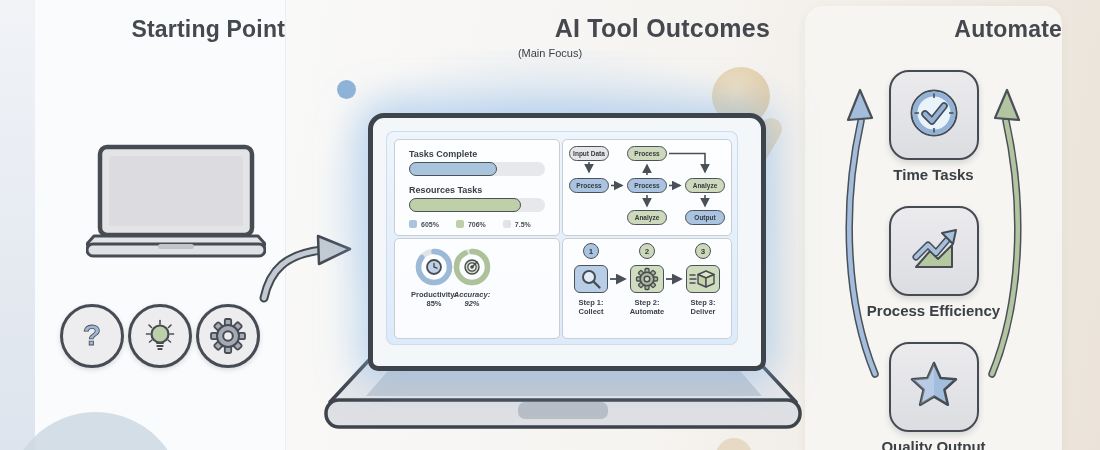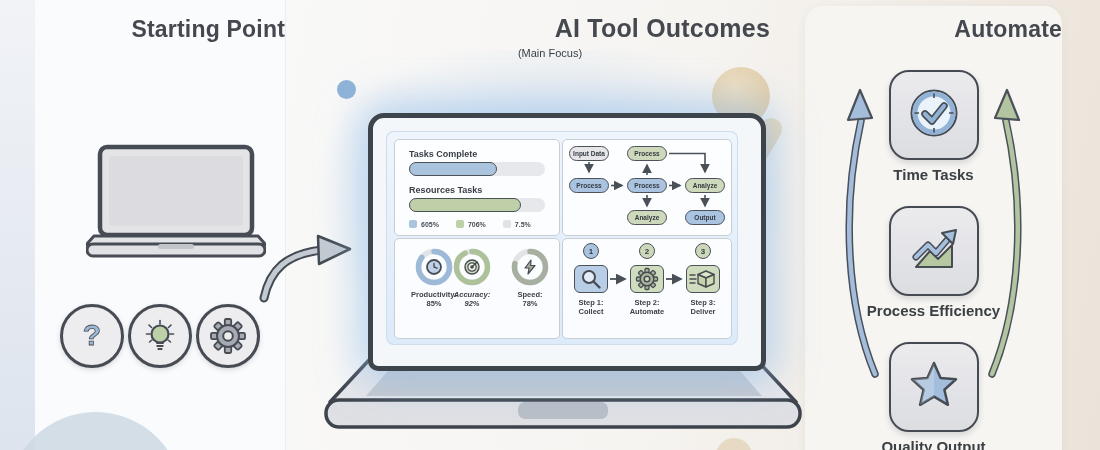--- a/index.html
+++ b/index.html
@@ -221,32 +221,20 @@
        </svg>
        <span class="gicon"><svg width="16" height="16">
                 <circle cx="8" cy="8" r="7" fill="#cfdbb9" stroke="#474c54" stroke-width="1.4"></circle>
                 <circle cx="8" cy="8" r="4.2" fill="#eef2e4" stroke="#474c54" stroke-width="1.2"></circle>
                 <circle cx="8" cy="8" r="1.8" fill="#474c54"></circle>
                 <path d="M8,8 L13.5,2.5" stroke="#474c54" stroke-width="1.4"></path>
               </svg></span>
      </div>
      <div class="glabel">Accuracy:<br>92%</div>
         </div>
-        <div class="gcol" style="left: 112px;">
-          <div class="gwrap">
-       <svg width="40" height="40">
-         <circle cx="20" cy="20" r="15.5" fill="none" stroke="#e2e3e7" stroke-width="5.5"></circle>
-         <circle cx="20" cy="20" r="15.5" fill="none" stroke="#a7b0a0" stroke-width="5.5" stroke-linecap="round" stroke-dasharray="76.0 97.4" transform="rotate(-90 20 20)"></circle>
-       </svg>
-       <span class="gicon"><svg width="16" height="16">
-                <polygon points="9,1 3,9 7,9 6,15 13,6.5 8.6,6.5" fill="#a3ad97" stroke="#474c54" stroke-width="1.2" stroke-linejoin="round"></polygon>
-              </svg></span>
-     </div>
-     <div class="glabel">Speed:<br>78%</div>
-        </div>
       </div>
 
     <div class="quad q4" id="steps">
       <svg width="168" height="99" style="position:absolute;left:0;top:0;">
         <g stroke="#4a5058" stroke-width="1.8" fill="none" marker-end="url(#ah)">
           <path d="M47,40 H62"></path>
             <path d="M103,40 H118"></path>
         </g>
       </svg>
     <div class="scol tblue" style="left: 4px;">

